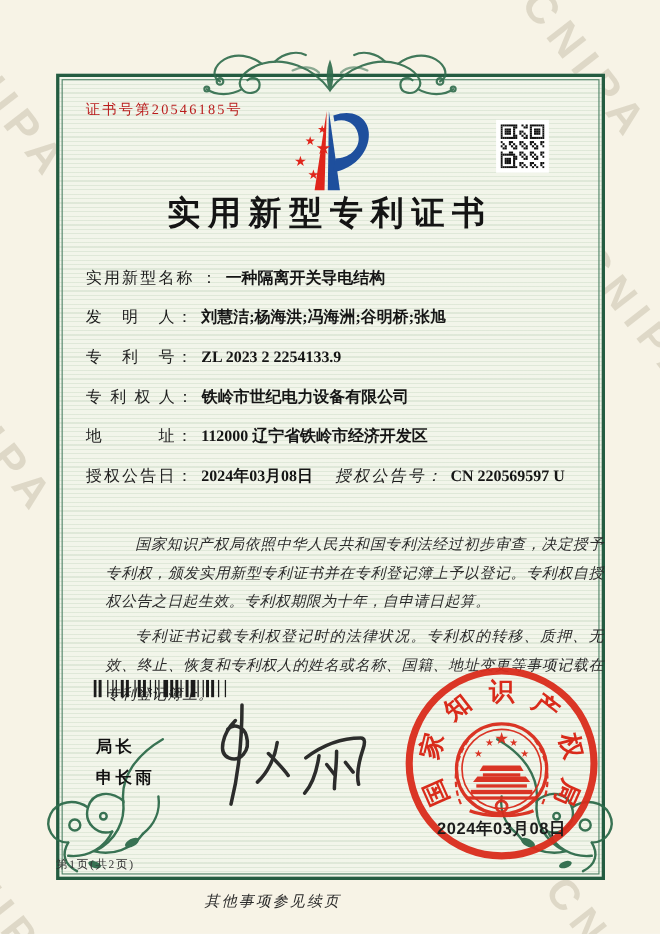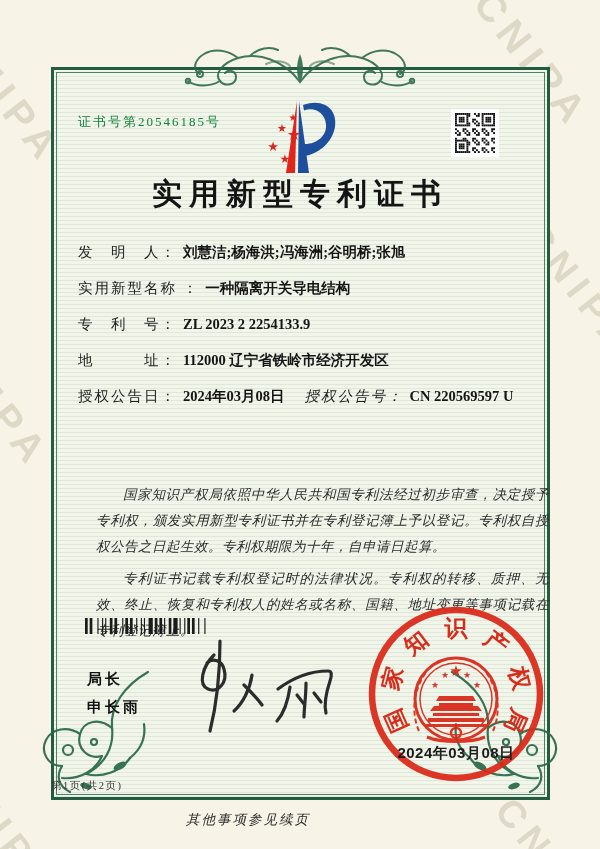--- a/index.html
+++ b/index.html
@@ -26,22 +26,22 @@
       repeating-linear-gradient(0deg, rgba(125,165,125,0.16) 0 1px, rgba(0,0,0,0) 1px 4px),
       #f2f5ea;
     z-index:2;
   }
   .frame-inner-line{ position:absolute; inset:2px; border:1px solid #4d8165; pointer-events:none; }
 
   .orn{ position:absolute; z-index:3; }
   .content{ position:absolute; inset:0; z-index:5; }
 
   .cert-number{
-    position:absolute; left:78px; top:113px;
-    font-size:13px; letter-spacing:2px; color:#15803d;
+    position:absolute; left:78px; top:91px;
+    font-size:13px; letter-spacing:2px; color:#b91c1c;
   }
   .logo{ position:absolute; left:261px; top:97px; width:78px; height:82px; }
   .qr{ position:absolute; left:451px; top:109px; width:48px; height:48px;
        background:#fff; padding:4px; box-sizing:border-box; }
   .title{
     position:absolute; left:0; top:174px; width:600px; text-align:center;
     font-size:30px; font-weight:bold; letter-spacing:7px; color:#141414;
   }
   .fields{ position:absolute; left:78px; top:243px; width:455px; }
   .f-row{ height:22px; margin-bottom:14px; font-size:14.5px; white-space:nowrap; }
@@ -365,27 +365,30 @@
             <rect x="17" y="20" width="1" height="1"></rect>
             <rect x="20" y="20" width="1" height="1"></rect>
           </g>
         </svg>
     </div>
 
     <div class="title">实用新型专利证书</div>
 
     <div class="fields">
       <div class="f-row">
+        <span class="f-label">实用新型名称 ：</span><span class="f-value">一种隔离开关导电结构</span>
+      </div>
+      <div class="f-row">
         <span class="f-label">发　明　人：</span><span class="f-value">刘慧洁;杨海洪;冯海洲;谷明桥;张旭</span>
       </div>
       <div class="f-row">
-        <span class="f-label">实用新型名称 ：</span><span class="f-value">一种隔离开关导电结构</span>
-      </div>
-      <div class="f-row">
         <span class="f-label">专　利　号：</span><span class="f-value">ZL 2023 2 2254133.9</span>
+      </div>
+      <div class="f-row">
+        <span class="f-label">专 利 权 人：</span><span class="f-value">铁岭市世纪电力设备有限公司</span>
       </div>
       <div class="f-row">
         <span class="f-label">地　　　址：</span><span class="f-value">112000 辽宁省铁岭市经济开发区</span>
       </div>
       <div class="f-row">
         <span class="f-label">授权公告日：</span><span class="f-value">2024年03月08日</span><span class="f-label f-second">授权公告号：</span><span class="f-value">CN 220569597 U</span>
       </div>
     </div>
 
     <div class="paras">

